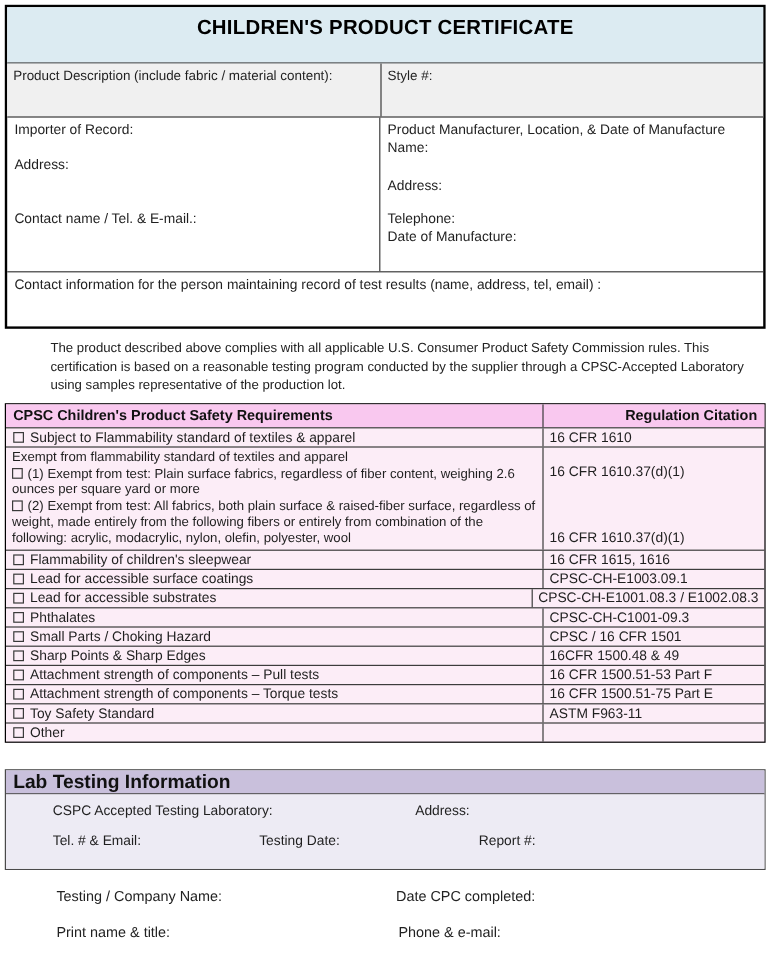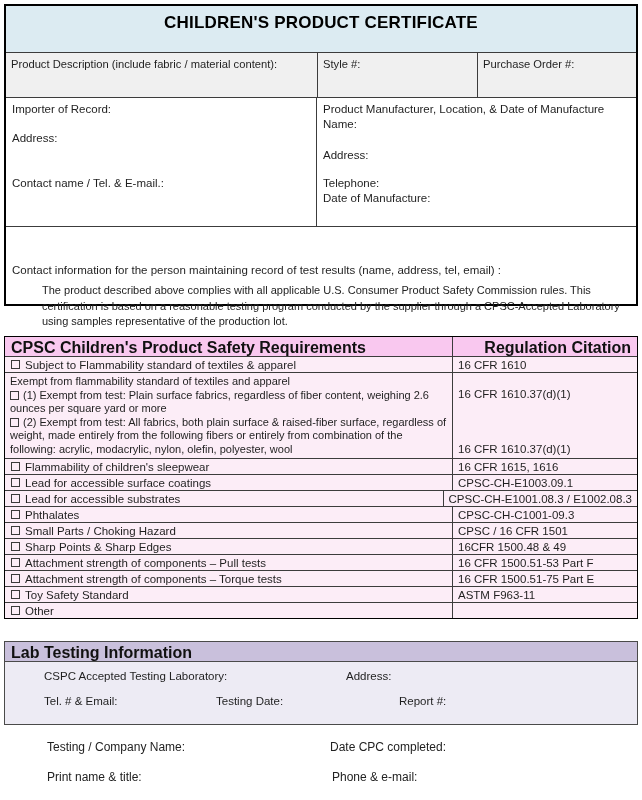--- a/index.html
+++ b/index.html
@@ -18,26 +18,26 @@
   .c1 { width: 311px; }
   .c2 { width: 160px; border-left: 1px solid var(--border); }
   .c3 { flex: 1; border-left: 1px solid var(--border); }
   .parties-row { display: flex; height: 129px; border-bottom: 1px solid var(--border); font-size: 11.5px; line-height: 15px; }
   .importer-cell { width: 311px; border-right: 1px solid var(--border); padding: 4px 6px; }
   .mfr-cell { flex: 1; padding: 4px 6px; }
   .gap-a { margin-top: 14px; }
   .gap-b { margin-top: 30px; }
   .gap-c { margin-top: 16px; }
   .gap-d { margin-top: 13px; }
-  .contact-row { height: 45px; padding: 5px 6px; font-size: 11.5px; margin-top: 32px; }
+  .contact-row { height: 45px; padding: 5px 6px; font-size: 11.5px; }
   
   .para { position: absolute; left: 42px; top: 283px; width: 594px; font-size: 11px; line-height: 15.7px; color: #222; }
   
   .req-table { position: absolute; left: 4px; top: 336px; width: 634px; border: 1px solid #000; background: var(--req_row_bg); }
-  .req-header { display: flex; height: 19px; background: var(--req_header_bg); font-size: 16px; font-weight: bold; color: #111; }
+  .req-header { display: flex; height: 19px; background: var(--req_header_bg); font-size: 12px; font-weight: bold; color: #111; }
   .req-header .hl { width: 448px; padding: 2px 6px; border-right: 1px solid var(--border); }
   .req-header .hr { flex: 1; padding: 2px 6px; text-align: right; }
   .req-row { display: flex; border-top: 1px solid var(--border); min-height: 16px; font-size: 11.5px; }
   .req-left { width: 448px; border-right: 1px solid var(--border); padding: 0 6px; display: flex; align-items: center; gap: 5px; }
   .req-right { flex: 1; padding: 0 5px; display: flex; align-items: center; white-space: nowrap; }
   .req-row.exempt { height: 86px; }
   .exempt .req-left { display: block; padding: 2px 5px; font-size: 11px; line-height: 13.5px; }
   .exempt .req-right { display: block; position: relative; padding: 0; }
   .exempt .cit1 { position: absolute; left: 5px; top: 15px; }
   .exempt .cit2 { position: absolute; left: 5px; bottom: 3px; }
@@ -69,23 +69,20 @@
     <div class="title-row">
       <span>CHILDREN'S PRODUCT CERTIFICATE</span>
     </div>
     <div class="desc-row">
       <div class="cell c1">
         <span>Product Description (include fabric / material content):</span>
       </div>
       <div class="cell c2">
         <span>Style #:</span>
       </div>
-      <div class="cell c3">
-        <span>Purchase Order #:</span>
-      </div>
     </div>
     <div class="parties-row">
       <div class="importer-cell">
         <div>Importer of Record:</div>
         <div class="gap-a">Address:</div>
         <div class="gap-b">Contact name / Tel. &amp; E-mail.:</div>
       </div>
       <div class="mfr-cell">
         <div>Product Manufacturer, Location, &amp; Date of Manufacture</div>
         <div>Name:</div>

